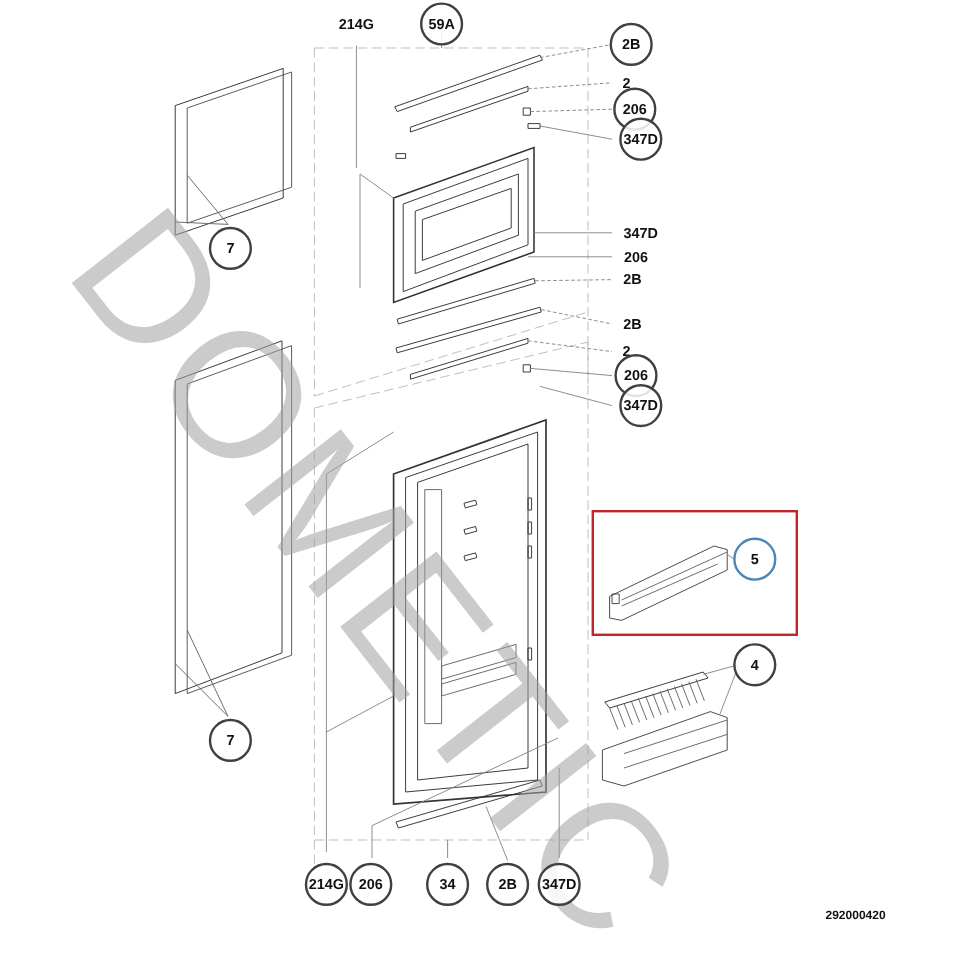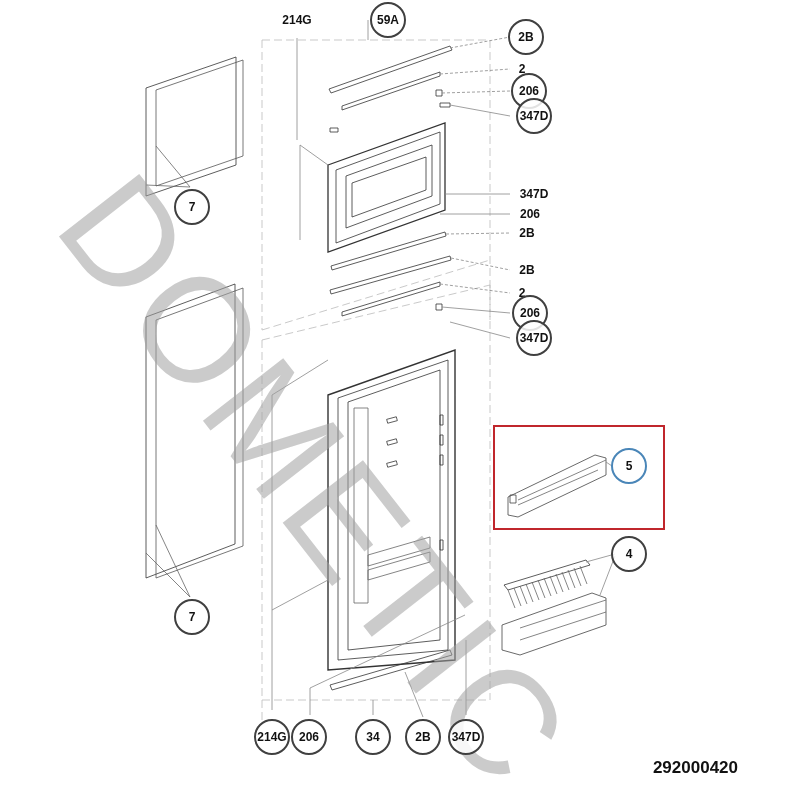--- a/index.html
+++ b/index.html
@@ -8,21 +8,21 @@
     #diagram { position: absolute; left: 0; top: 0; width: 800px; height: 800px; }
     .callout { position: absolute; width: 36px; height: 36px; margin-left: -18px; margin-top: -18px;
                border-radius: 50%; border: 2px solid #404040; background: rgba(255,255,255,0.85);
                display: flex; align-items: center; justify-content: center;
                font-weight: bold; font-size: 12px; color: #111; box-sizing: border-box; cursor: pointer; }
     .callout.plain { border-color: transparent; background: transparent; }
     .callout.highlight { border-color: #4a86b8; border-width: 2px; }
     .watermark { position: absolute; font-family: "Liberation Sans", sans-serif; font-weight: normal;
                  color: rgba(160,160,160,0.55); font-size: 150px; line-height: 1; transform-origin: center;
                  pointer-events: none; letter-spacing: -6px; }
-    .drawing-no { position: absolute; right: 62px; top: 758px; font-size: 17px; font-weight: bold; color: #111; }
+    .drawing-no { position: absolute; right: 62px; top: 758px; font-size: 10px; font-weight: bold; color: #111; }
     .highlight-box { position: absolute; left: 493px; top: 425px; width: 172px; height: 105px;
                      border: 2px solid #c0262c; box-sizing: border-box; }
     svg line, svg polyline, svg polygon, svg rect, svg path { vector-effect: non-scaling-stroke; }
   </style>
 </head>
 <body>
 
 <div id="diagram">
   <svg width="800" height="800" viewBox="0 0 800 800" style="position:absolute;left:0;top:0;" fill="none" stroke="#333" stroke-width="0.8">
 
@@ -147,21 +147,21 @@
       <line x1="586" y1="562" x2="615" y2="554" stroke="#888"></line>
       <line x1="600" y1="595" x2="615" y2="556" stroke="#888"></line>
     </g>
   </svg>
 
   <div class="watermark" style="left:150px; top:150px; transform: rotate(52deg); transform-origin: 0 0; font-size:148px; letter-spacing:6px;">DOMETIC</div>
 
   <div class="highlight-box"></div>
 
   <div class="callout plain" style="left:297px;top:20px;">214G</div>
-  <div class="callout" style="left:388px;top:20px;">59A</div>
+  <div class="callout" style="left:368px;top:20px;">59A</div>
   <div class="callout" style="left:526px;top:37px;">2B</div>
   <div class="callout plain" style="left:522px;top:69px;">2</div>
   <div class="callout" style="left:529px;top:91px;">206</div>
   <div class="callout" style="left:534px;top:116px;">347D</div>
   <div class="callout" style="left:192px;top:207px;">7</div>
   <div class="callout plain" style="left:534px;top:194px;">347D</div>
   <div class="callout plain" style="left:530px;top:214px;">206</div>
   <div class="callout plain" style="left:527px;top:233px;">2B</div>
   <div class="callout plain" style="left:527px;top:270px;">2B</div>
   <div class="callout plain" style="left:522px;top:293px;">2</div>

